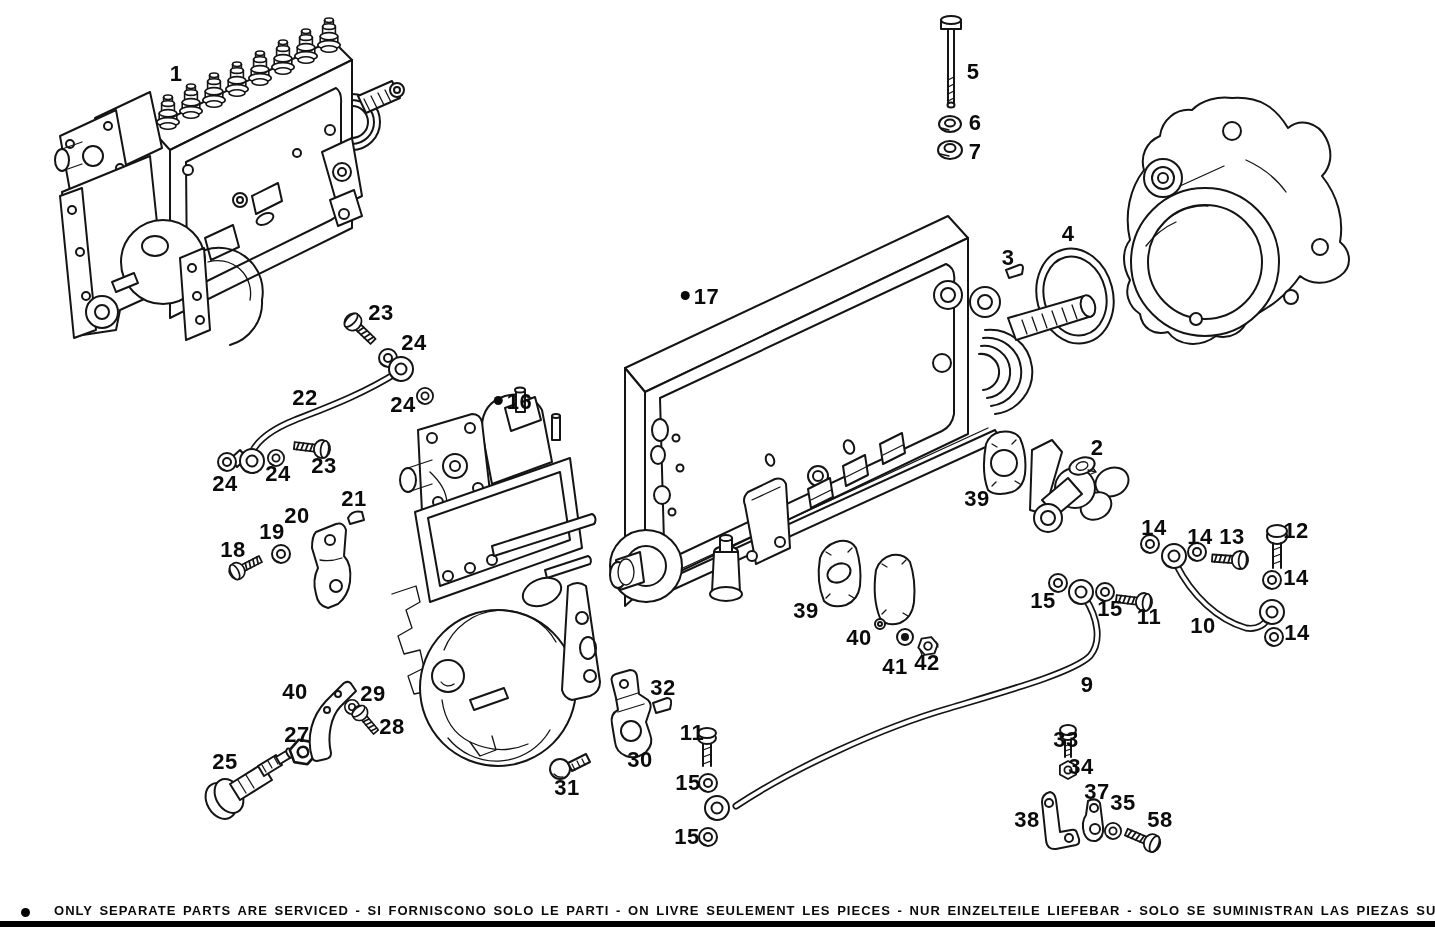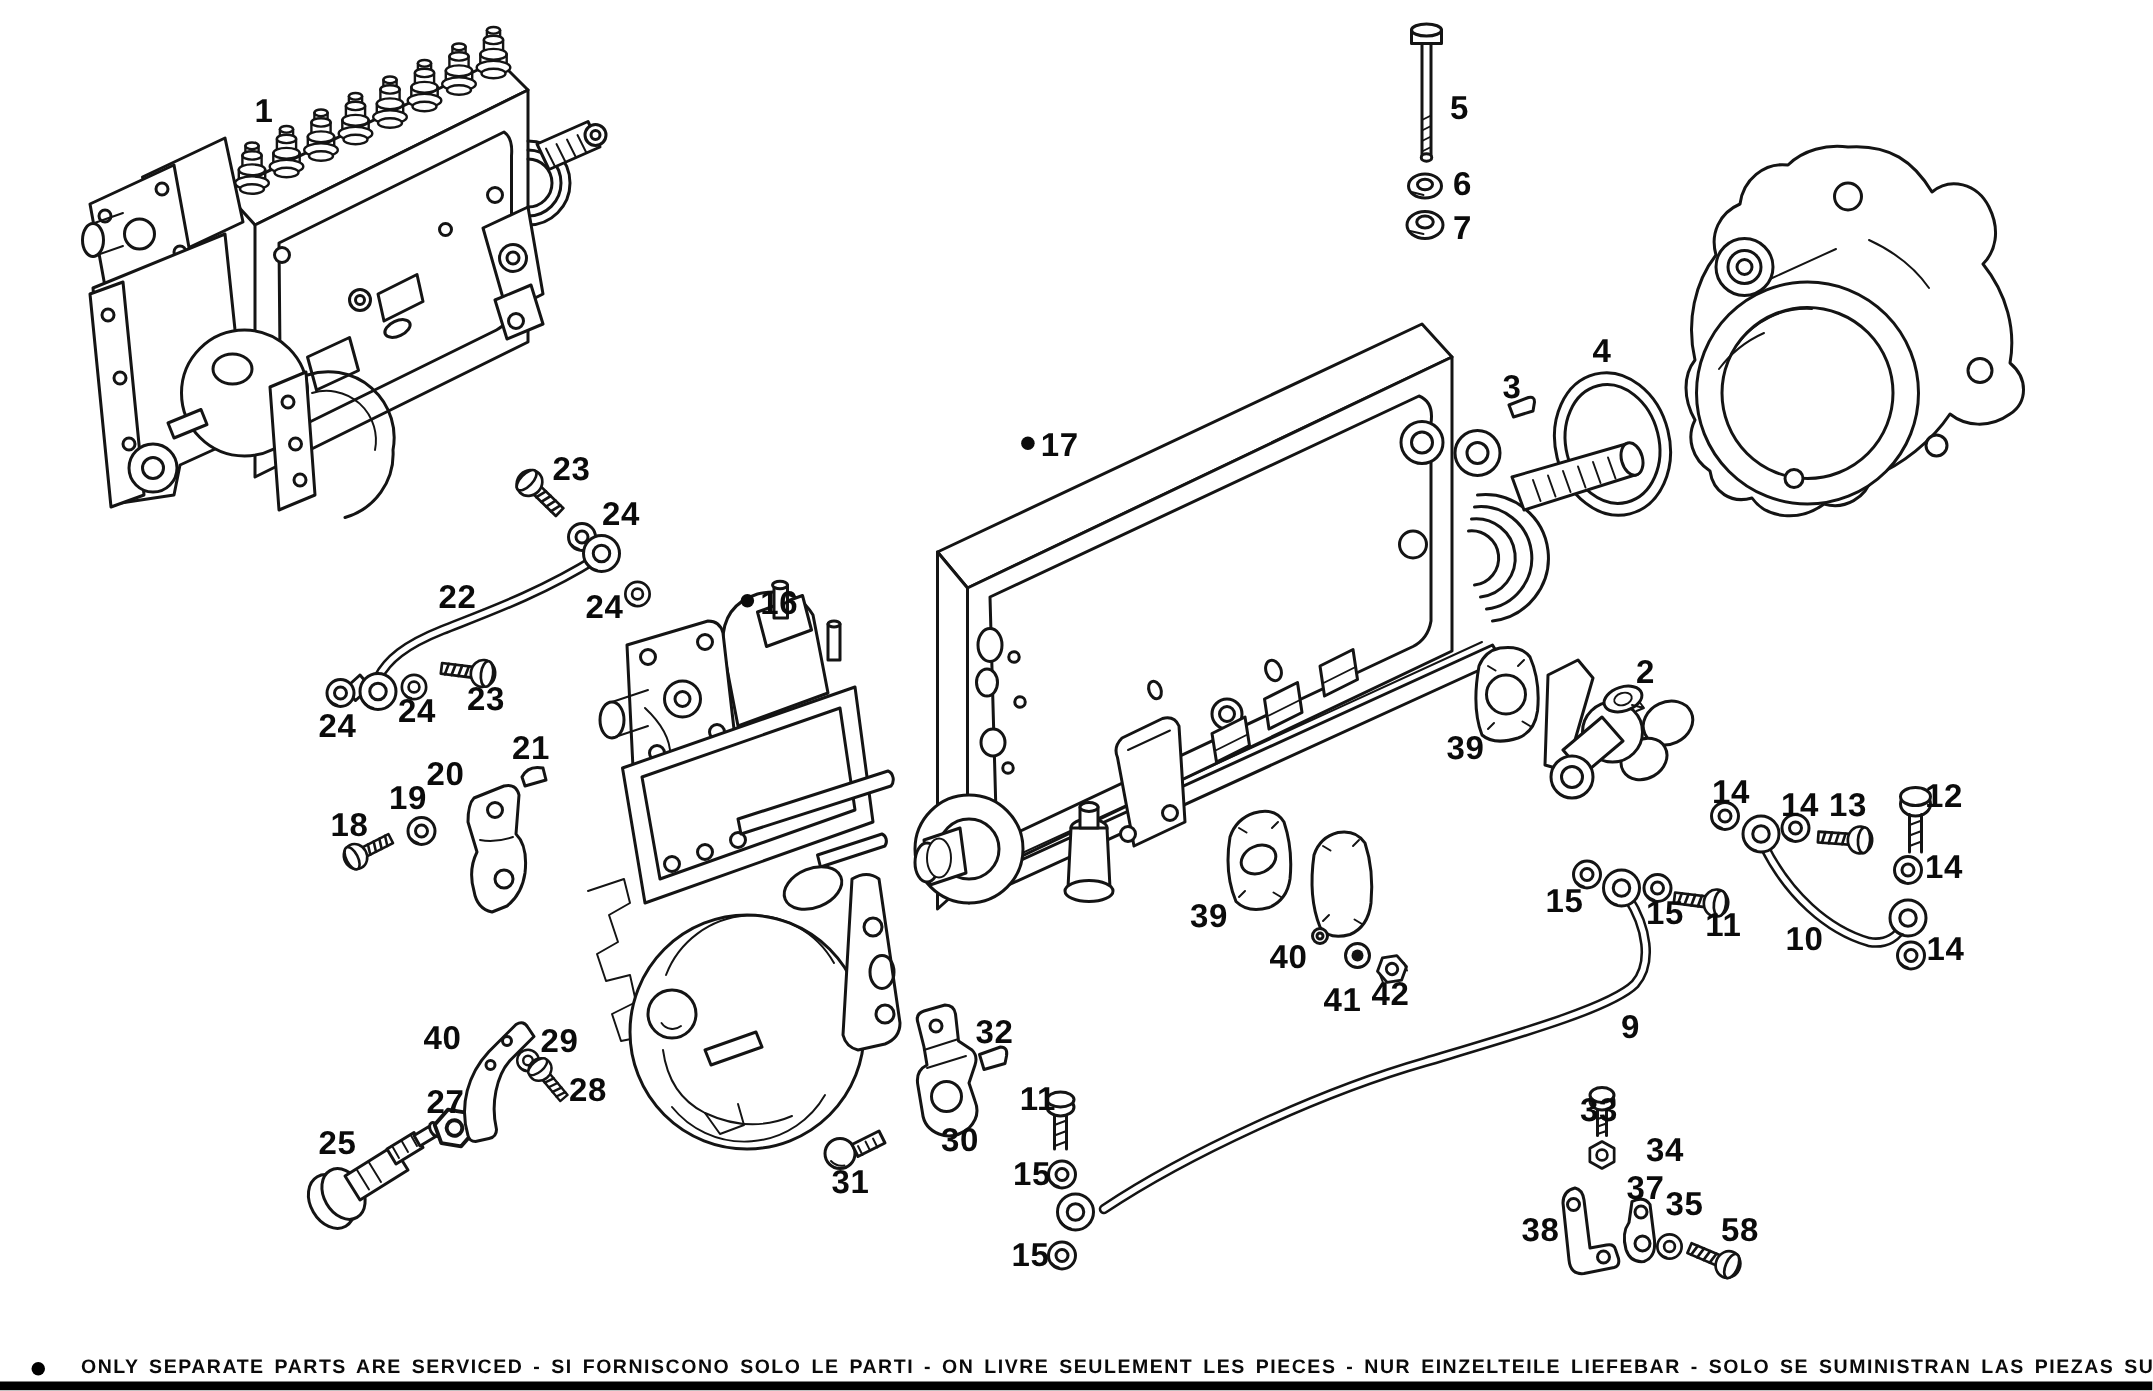--- a/index.html
+++ b/index.html
@@ -540,21 +540,21 @@
     <div class="callout" style="left: 1087px; top: 685px;"><span>9</span></div>
     <div class="callout" style="left: 663px; top: 688px;"><span>32</span></div>
     <div class="callout" style="left: 295px; top: 692px;"><span>40</span></div>
     <div class="callout" style="left: 373px; top: 694px; text-align: right;"><span>29</span></div>
     <div class="callout" style="left: 392px; top: 727px;"><span>28</span></div>
     <div class="callout" style="left: 692px; top: 733px;"><span>11</span></div>
     <div class="callout" style="left: 273px; top: 735px; margin-left: 24px;"><span>27</span></div>
     <div class="callout" style="left: 1066px; top: 740px;"><span>33</span></div>
     <div class="callout" style="left: 640px; top: 760px;"><span>30</span></div>
     <div class="callout" style="left: 225px; top: 762px; text-align: center;"><span>25</span></div>
-    <div class="callout" style="left: 1110px; top: 767px;"><span>34</span></div>
+    <div class="callout" style="left: 1081px; top: 767px;"><span>34</span></div>
     <div class="callout" style="left: 688px; top: 783px;"><span>15</span></div>
     <div class="callout" style="left: 567px; top: 788px;"><span>31</span></div>
     <div class="callout" style="left: 1097px; top: 792px;"><span>37</span></div>
     <div class="callout" style="left: 1123px; top: 803px;"><span>35</span></div>
     <div class="callout" style="left: 1027px; top: 820px;"><span>38</span></div>
     <div class="callout" style="left: 1160px; top: 820px;"><span>58</span></div>
     <div class="callout" style="left: 687px; top: 837px;"><span>15</span></div>
   </div>
 
 <div class="footer">

